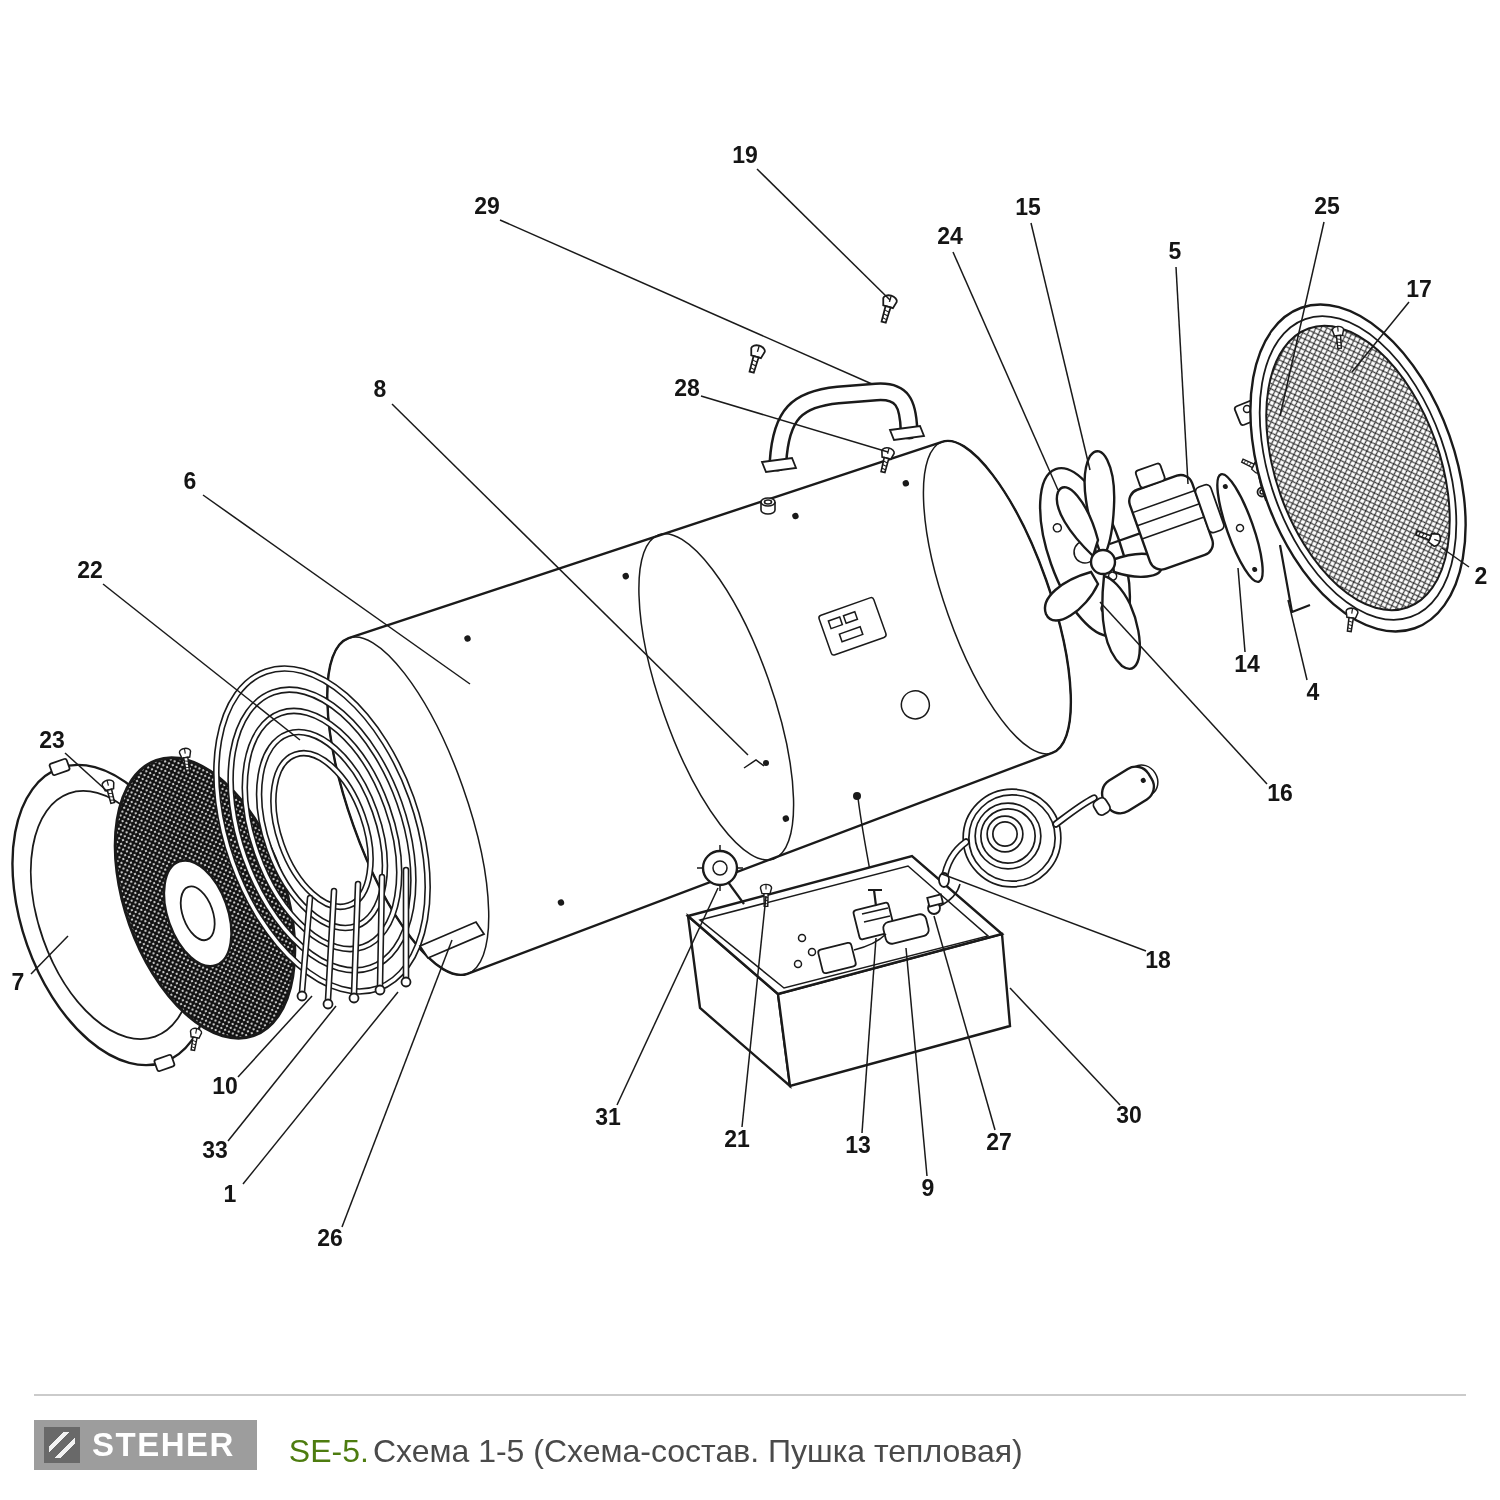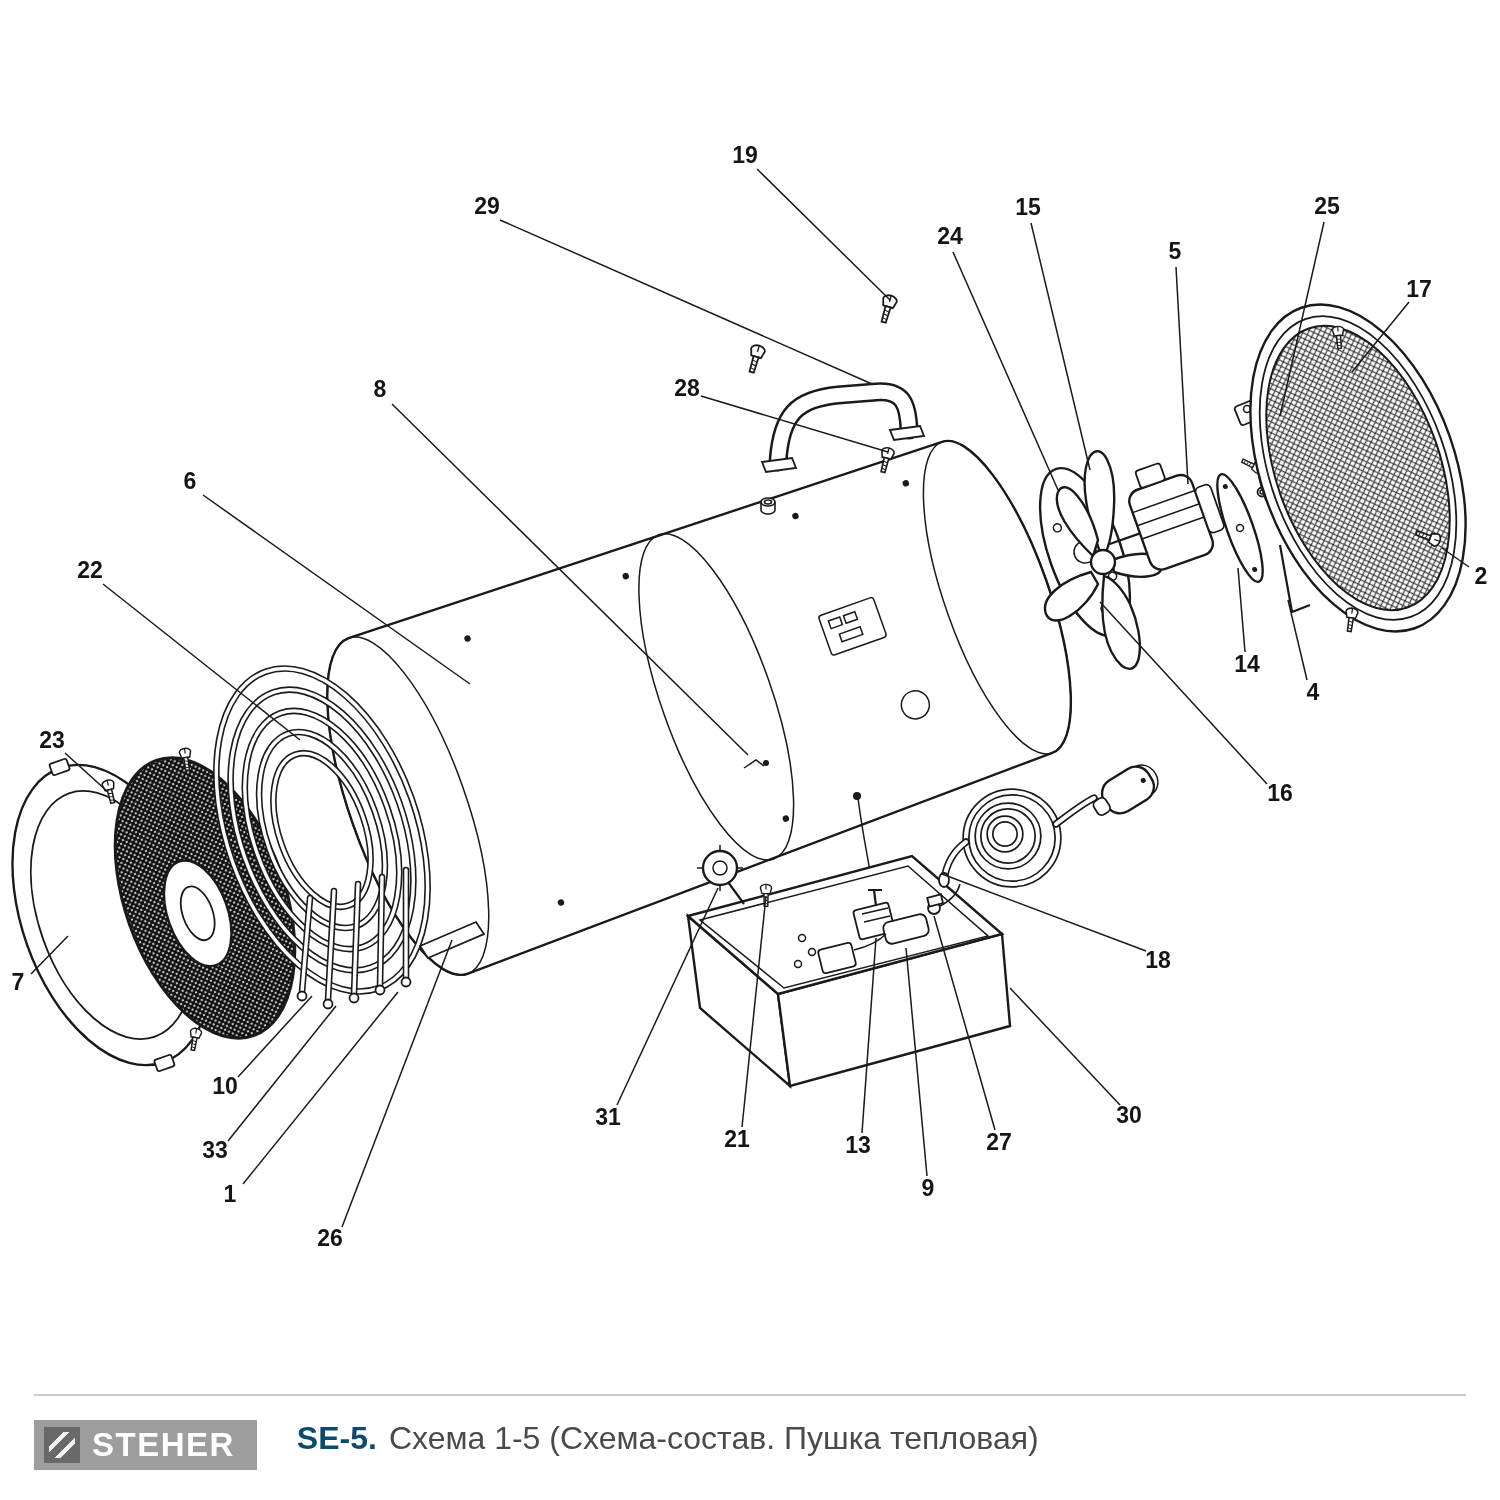--- a/index.html
+++ b/index.html
@@ -16,28 +16,28 @@
   .tube-b{fill:none;stroke:#1a1a1a;stroke-width:6.6;stroke-linecap:round}
   .tube-w{fill:none;stroke:#fff;stroke-width:3.4;stroke-linecap:round}
   .cord-b{fill:none;stroke:#1a1a1a;stroke-width:7.4;stroke-linecap:round}
   .cord-w{fill:none;stroke:#fff;stroke-width:4;stroke-linecap:round}
   .hnd-b{fill:none;stroke:#1a1a1a;stroke-width:19;stroke-linecap:round}
   .hnd-w{fill:none;stroke:#fff;stroke-width:14;stroke-linecap:round}
   .dot{fill:#1a1a1a;stroke:none}
 
   .footer{position:absolute;left:0;right:0;bottom:0;background:#fff;padding:0 34px 30px}
   .footer-line{border-top:2px solid #cbcbcb;margin-bottom:24px}
-  .footer-row{display:flex;align-items:flex-start;gap:40px}
+  .footer-row{display:flex;align-items:flex-end;gap:32px}
   .logo{display:flex;align-items:center;gap:12px;background:#9d9d9d;padding:6px 22px 6px 10px}
   .logo-mark{width:36px;height:36px;background:#696969;position:relative}
   .logo-mark::before{content:"";position:absolute;inset:5px;
     background:linear-gradient(135deg,transparent 0 28%,#f2f2f2 28% 40%,transparent 40% 60%,#f2f2f2 60% 72%,transparent 72%)}
   .logo-text{color:#fff;font-weight:700;font-size:33px;letter-spacing:1.5px}
   .caption{font-size:32px;color:#4a4a4a;white-space:nowrap}
-  .model{font-weight:700;color:#0c4a6e;margin-right:12px}
+  .model{font-weight:400;color:#4d7c0f;margin-right:4px}
 </style>
 </head>
 <body>
 
 <div class="page">
 
   <svg class="diagram" width="1500" height="1390" viewBox="0 0 1500 1390" xmlns="http://www.w3.org/2000/svg" xmlns:xlink="http://www.w3.org/1999/xlink">
 
     <defs>
       <pattern id="meshDark" width="6" height="6" patternUnits="userSpaceOnUse">

